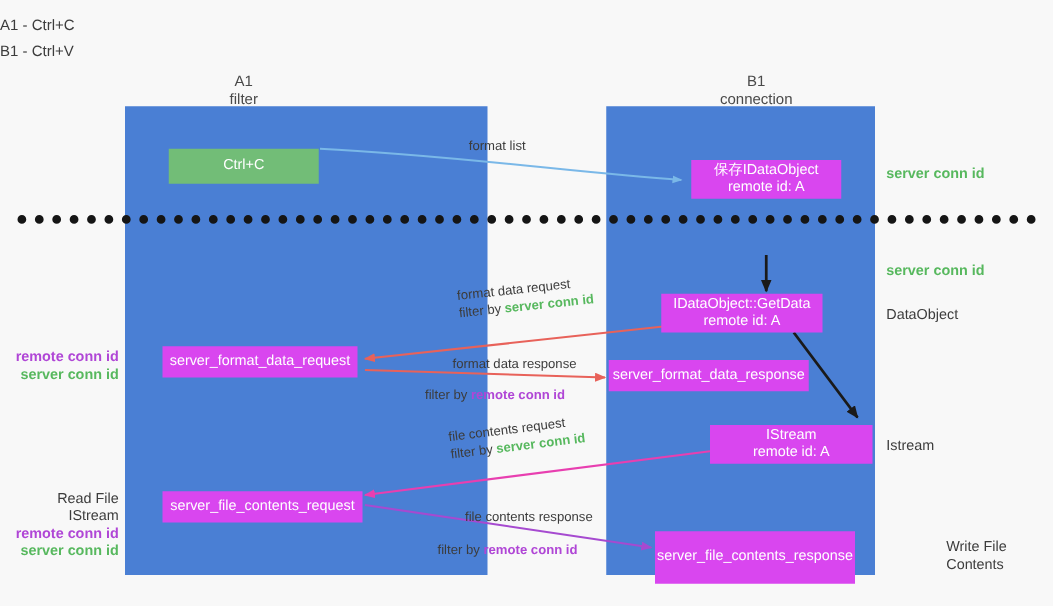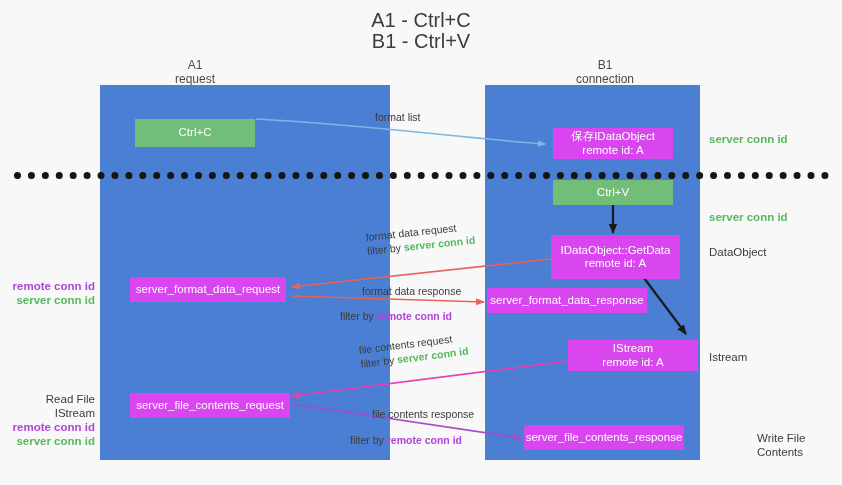--- a/index.html
+++ b/index.html
@@ -8,22 +8,22 @@
     background:#f8f8f8;
     font-family:"Liberation Sans","DejaVu Sans",sans-serif;
     overflow:hidden;
     position:relative;
   }
   #stage{position:absolute;left:0;top:0;width:842px;height:485px;}
   .abs{position:absolute;}
 
   
   #title{
-    left:0;top:10px;width:842px;text-align:center;
-    font-size:20px;color:#3c3c3c;line-height:21px;
+    left:0;top:10px;width:842px;
+    font-size:12px;color:#3c3c3c;line-height:21px;
   }
 
   
   .lane-head{
     text-align:center;font-size:12px;color:#4a4a4a;line-height:14px;
   }
   #headA{left:135px;top:58px;width:120px;}
   #headB{left:540px;top:58px;width:130px;}
 
   
@@ -68,21 +68,21 @@
 
 <div id="stage">
 
   <div class="abs" id="title">
     <div>A1 - Ctrl+C</div>
     <div>B1 - Ctrl+V</div>
   </div>
 
   <div class="abs lane-head" id="headA">
     <div>A1</div>
-    <div>request</div>
+    <div>filter</div>
   </div>
   <div class="abs lane-head" id="headB">
     <div>B1</div>
     <div>connection</div>
   </div>
 
   <div class="abs lane" id="laneA"></div>
   <div class="abs lane" id="laneB"></div>
 
   <svg id="wires" viewBox="0 0 842 485">
@@ -123,25 +123,22 @@
 
   <div class="abs node green" style="left:135px;top:119px;width:120px;height:28px;">
     <span>Ctrl+C</span>
   </div>
 
   <div class="abs node orange" style="left:553px;top:128px;width:120px;height:31px;">
     <span>保存IDataObject</span>
     <span>remote id: A</span>
   </div>
 
-  <div class="abs node green" style="left:553px;top:180px;width:120px;height:25px;">
-    <span>Ctrl+V</span>
-  </div>
-
-  <div class="abs node orange" style="left:551px;top:235px;width:129px;height:44px;">
+
+  <div class="abs node orange" style="left:529px;top:235px;width:129px;height:31px;">
     <span>IDataObject::GetData</span>
     <span>remote id: A</span>
   </div>
 
   <div class="abs node orange" style="left:130px;top:277px;width:156px;height:25px;">
     <span>server_format_data_request</span>
   </div>
 
   <div class="abs node orange" style="left:487px;top:288px;width:160px;height:25px;">
     <span>server_format_data_response</span>
@@ -149,21 +146,21 @@
 
   <div class="abs node orange" style="left:568px;top:340px;width:130px;height:31px;">
     <span>IStream</span>
     <span>remote id: A</span>
   </div>
 
   <div class="abs node orange" style="left:130px;top:393px;width:160px;height:25px;text-align:right;">
     <span>server_file_contents_request</span>
   </div>
 
-  <div class="abs node orange" style="left:524px;top:425px;width:160px;height:25px;">
+  <div class="abs node orange" style="left:524px;top:425px;width:160px;height:42px;">
     <span>server_file_contents_response</span>
   </div>
 
   <div class="abs elabel" style="left:375px;top:110px;">format list</div>
 
   <div class="abs" style="left:365px;top:230px;transform:rotate(-6deg);transform-origin:left top;">
     <div class="elabel">format data request</div>
     <div class="elabel">
       <span class="plain-t">filter by </span><b class="green-t">server conn id</b>
     </div>

